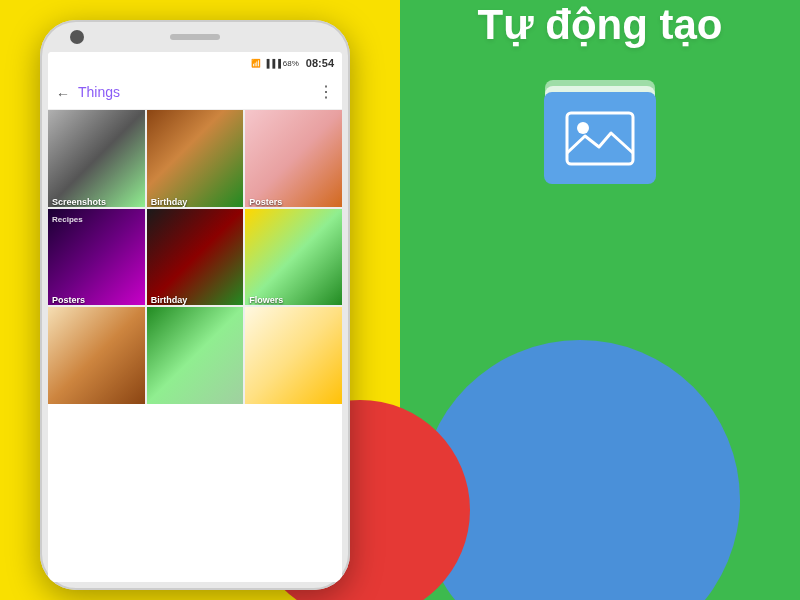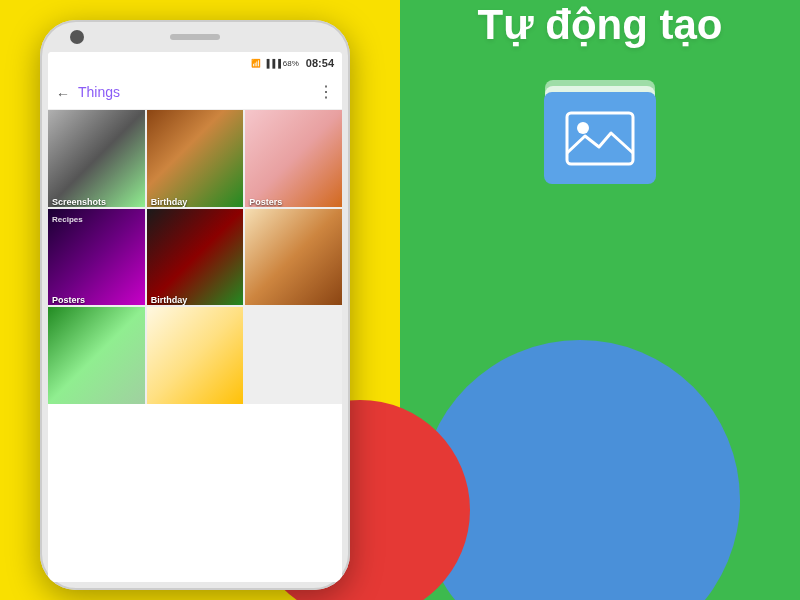--- a/index.html
+++ b/index.html
@@ -353,20 +353,24 @@
           </div>
           <div class="grid-item">
             <div class="thumb thumb-posters">
               <div class="posters-label">Recipes</div>
             </div>
             <div class="label">Posters</div>
           </div>
           <div class="grid-item">
             <div class="thumb thumb-christmas"></div>
             <div class="label">Birthday</div>
+          </div>
+          <div class="grid-item">
+            <div class="thumb thumb-flowers"></div>
+            <div class="label">Flowers</div>
           </div>
           <div class="grid-item">
             <div class="thumb thumb-row4a"></div>
           </div>
           <div class="grid-item">
             <div class="thumb thumb-row4b"></div>
           </div>
           <div class="grid-item">
             <div class="thumb thumb-row4c"></div>
           </div>

